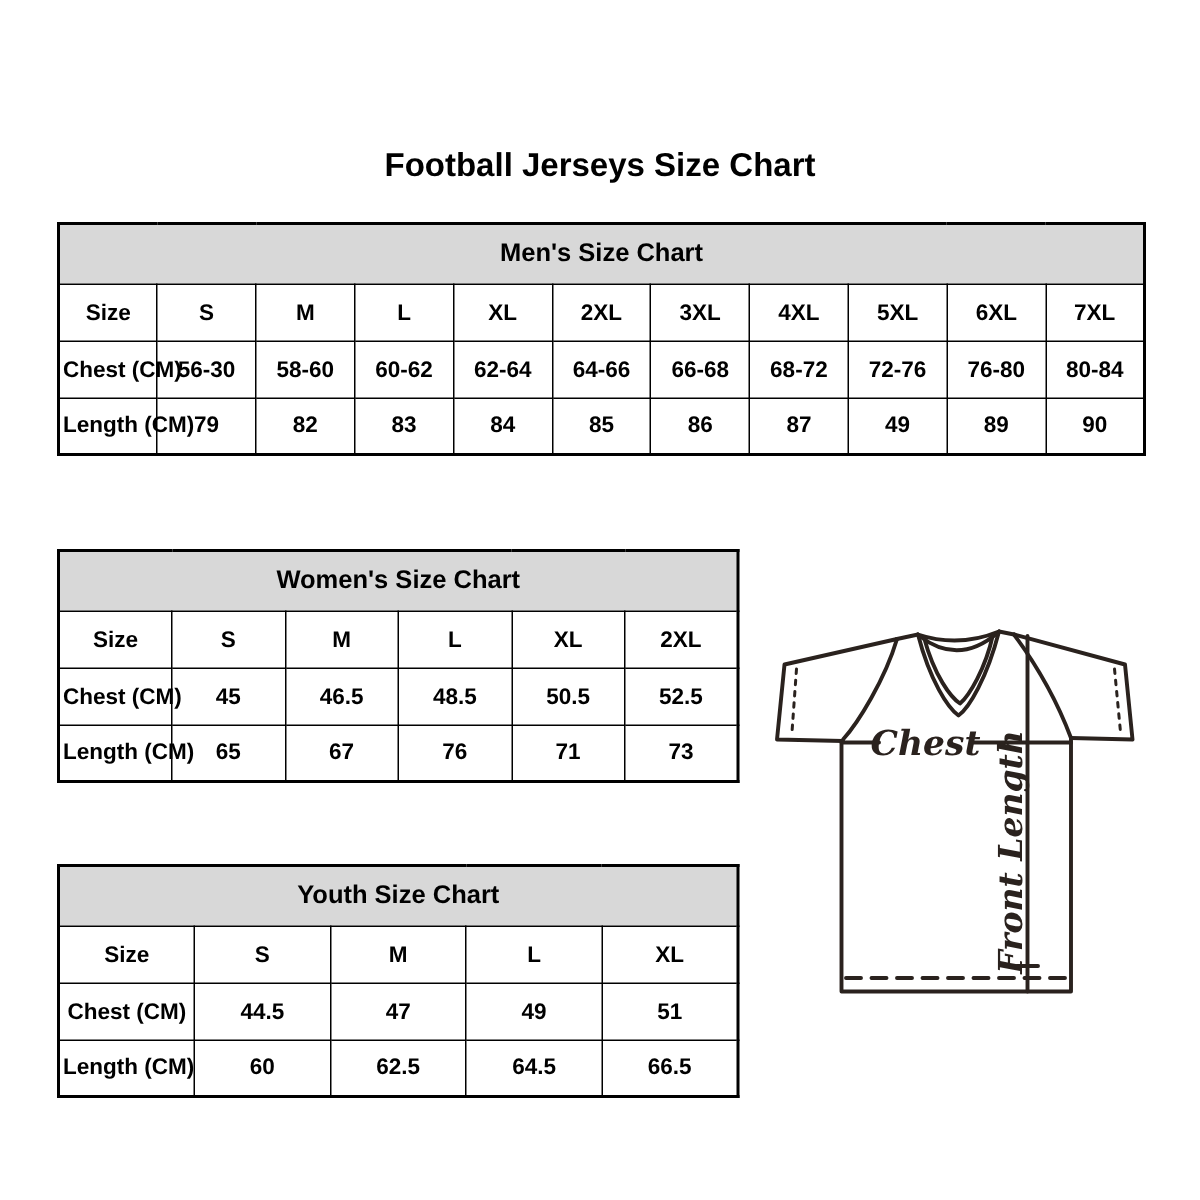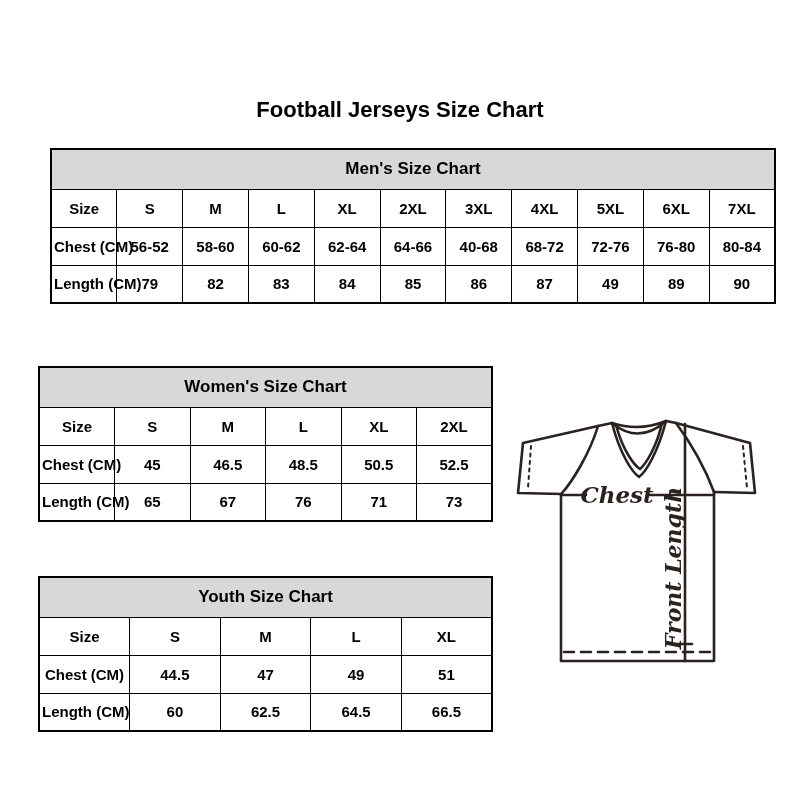--- a/index.html
+++ b/index.html
@@ -35,21 +35,21 @@
     font-weight:bold;font-size:15px;
     height:38px;padding:0 2px;
     box-sizing:border-box;
     white-space:nowrap;
   }
   table.tbl{border:2.5px solid var(--table-border);}
   table.tbl thead th{
     background:var(--table-header-bg);
     font-size:17px;height:40px;
   }
-  .tbl-mens{left:38px;top:148px;width:726px;margin-left:12px;}
+  .tbl-mens{left:38px;top:148px;width:726px;}
   .tbl-small{width:455px;left:38px;}
   .tbl-womens{top:366px;}
   .tbl-youth{top:576px;}
   .tbl-mens td:first-child{width:108px;}
   .tbl-small td:first-child{width:114px;}
   .jersey{
     position:absolute;left:500px;top:398px;
     width:280px;height:290px;
     color:var(--jersey-line);
   }
@@ -81,26 +81,26 @@
           <td>XL</td>
           <td>2XL</td>
           <td>3XL</td>
           <td>4XL</td>
           <td>5XL</td>
           <td>6XL</td>
           <td>7XL</td>
         </tr>
         <tr>
           <td>Chest (CM)</td>
-          <td>56-52</td>
+          <td>56-30</td>
           <td>58-60</td>
           <td>60-62</td>
           <td>62-64</td>
           <td>64-66</td>
-          <td>40-68</td>
+          <td>66-68</td>
           <td>68-72</td>
           <td>72-76</td>
           <td>76-80</td>
           <td>80-84</td>
         </tr>
         <tr>
           <td>Length (CM)</td>
           <td>79</td>
           <td>82</td>
           <td>83</td>

